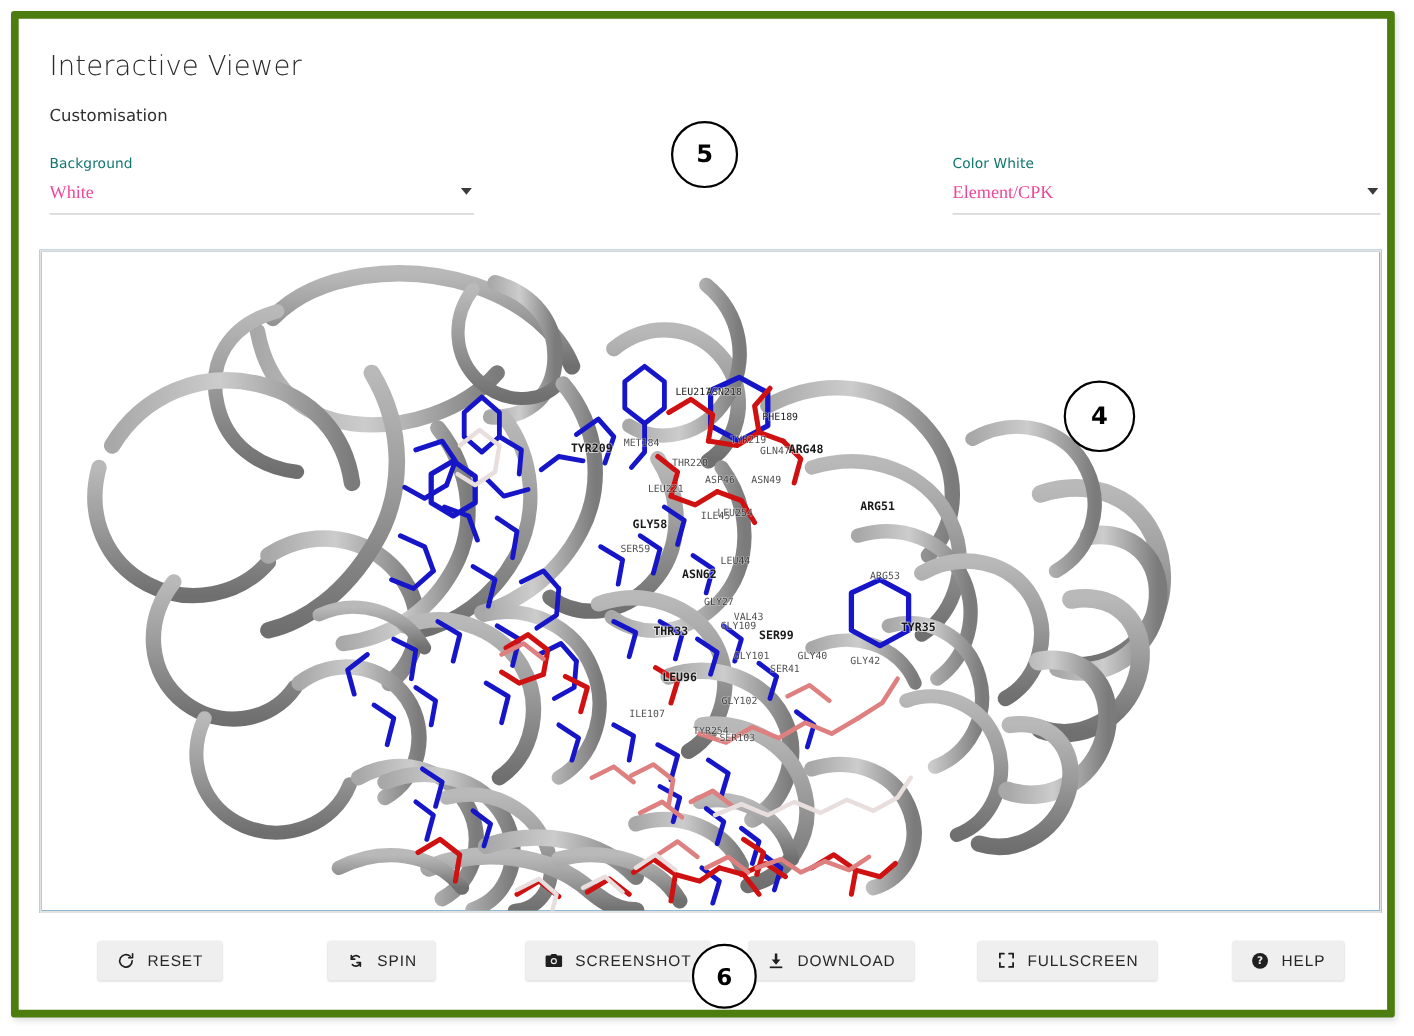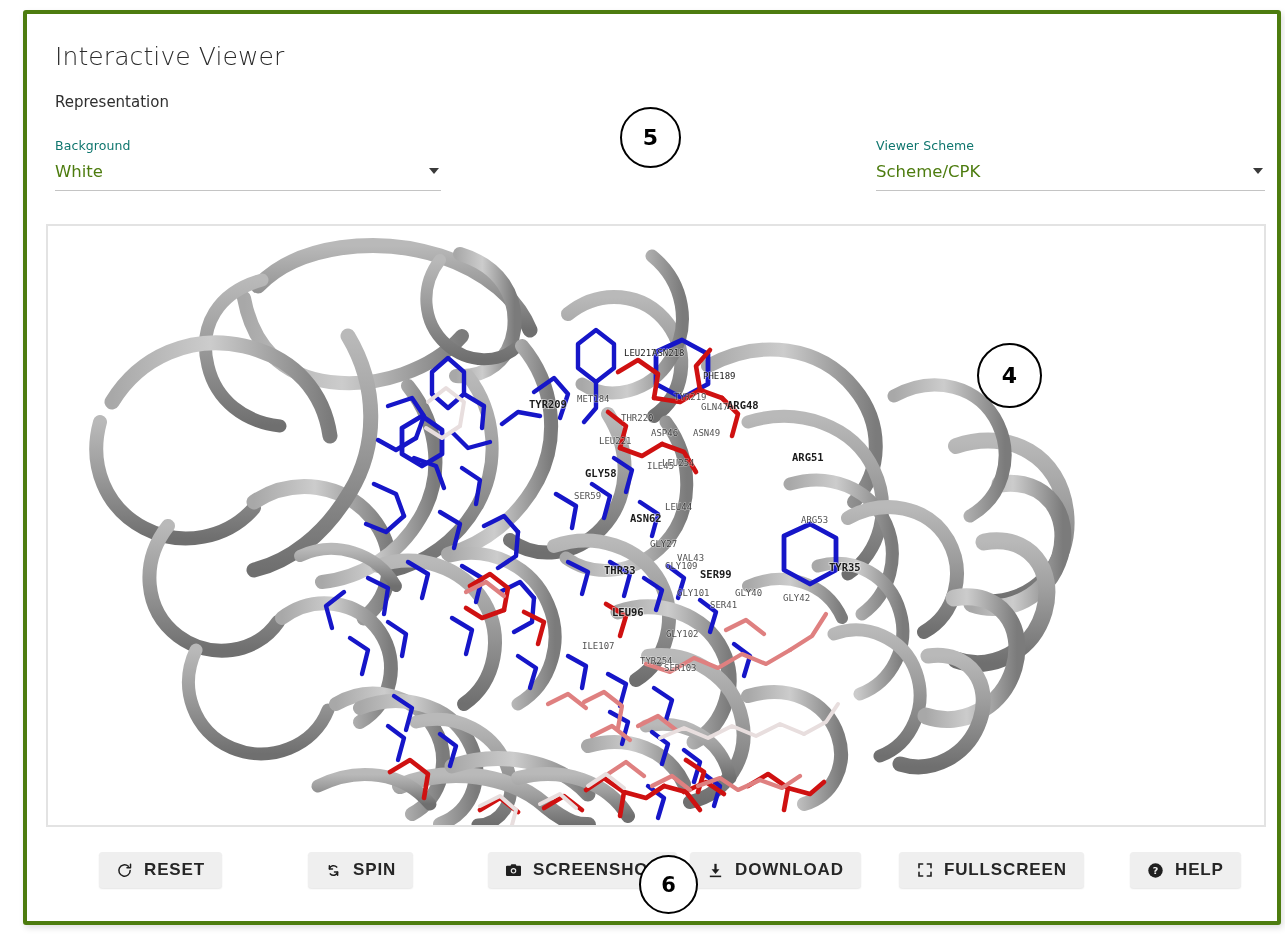--- a/index.html
+++ b/index.html
@@ -10,24 +10,23 @@
     background: #ffffff;
     font-family: "DejaVu Sans", "Liberation Sans", sans-serif;
     overflow: hidden;
   }
 
   #card {
     position: absolute;
     left: 10px; top: 10px;
     width: 1258px; height: 915px;
     background: #ffffff;
-    border: 4px solid #4d7c0f;
+    border: 7px solid #4d7c0f;
     border-radius: 3px;
     box-shadow: 2px 3px 6px rgba(0,0,0,0.13);
-    margin-left: 13px;
   }
 
   
   #page-title {
     position: absolute; left: 28px; top: 28px;
     font-size: 25px; font-weight: 300; color: #2b2b2b;
     letter-spacing: 0.1px;
   }
   #section-subtitle {
     position: absolute; left: 28px; top: 79px;
@@ -40,23 +39,24 @@
     font-size: 12.5px; color: #0f766e; font-weight: 400;
     display: block; margin-bottom: 9px; letter-spacing: .1px;
   }
   .select-box {
     position: relative;
     border-bottom: 1px solid #c4c4c4;
     padding: 0 24px 9px 0;
     cursor: pointer;
   }
   .select-value {
-    font-size: 16.5px; color: #4d7c0f; font-weight: 400;
+    font-size: 16.5px; color: #ec4899; font-weight: 400;
     white-space: nowrap; overflow: hidden; text-overflow: ellipsis;
     display: block;
+    font-family: Liberation Serif, serif;
   }
   .caret {
     position: absolute; right: 2px; top: 6px;
     width: 0; height: 0;
     border-left: 5.5px solid transparent;
     border-right: 5.5px solid transparent;
     border-top: 6.5px solid #3a3a3a;
   }
   #sg-background     { left: 28px;  width: 386px; }
   #sg-representation { left: 439px; width: 390px; }
@@ -91,21 +91,21 @@
     position: absolute; top: 0; height: 36px;
     background: #efefef;
     border: none; border-radius: 3.5px;
     display: flex; align-items: center; justify-content: center;
     gap: 11px;
     padding: 0 17px;
     cursor: pointer;
     box-shadow: 0 1px 1.5px rgba(0,0,0,0.10);
   }
   .tool-btn .lbl {
-    font-size: 17px; font-weight: 700; letter-spacing: .85px;
+    font-size: 14px; font-weight: 400; letter-spacing: .85px;
     color: #262626; white-space: nowrap;
   }
   .tool-btn .ico { display: flex; align-items: center; justify-content: center; width: 17px; height: 17px; }
   #btn-reset      { left: 72px;  }
   #btn-spin       { left: 281px; }
   #btn-screenshot { left: 461px; }
   #btn-download   { left: 663px; }
   #btn-fullscreen { left: 872px; align-items: center; }
   #btn-help       { left: 1103px; }
 
@@ -123,35 +123,35 @@
   #annot-5 { left: 593px; top: 93px;  width: 61px; height: 61px; }
   #annot-4 { left: 950px; top: 329px; width: 65px; height: 65px; }
   #annot-6 { left: 612px; top: 841px; width: 59px; height: 59px; font-size: 21px; }
 </style>
 </head>
 <body>
 
 <div id="card">
 
   <div id="page-title">Interactive Viewer</div>
-  <div id="section-subtitle">Representation</div>
+  <div id="section-subtitle">Customisation</div>
 
   <div class="select-group" id="sg-background">
     <span class="select-label">Background</span>
     <div class="select-box">
       <span class="select-value">White</span>
       <span class="caret"></span>
     </div>
   </div>
 
 
   <div class="select-group" id="sg-colorscheme">
-    <span class="select-label">Viewer Scheme</span>
+    <span class="select-label">Color White</span>
     <div class="select-box">
-      <span class="select-value">Scheme/CPK</span>
+      <span class="select-value">Element/CPK</span>
       <span class="caret"></span>
     </div>
   </div>
 
   <div id="viewer-panel">
     <div id="molecule-stage">
       <svg id="molecule-svg" viewBox="0 0 1216 599" preserveAspectRatio="none">
         <defs>
           <linearGradient id="ribLight" x1="0" y1="0" x2="0" y2="1">
             <stop offset="0%" stop-color="#b9b9b9"></stop>

